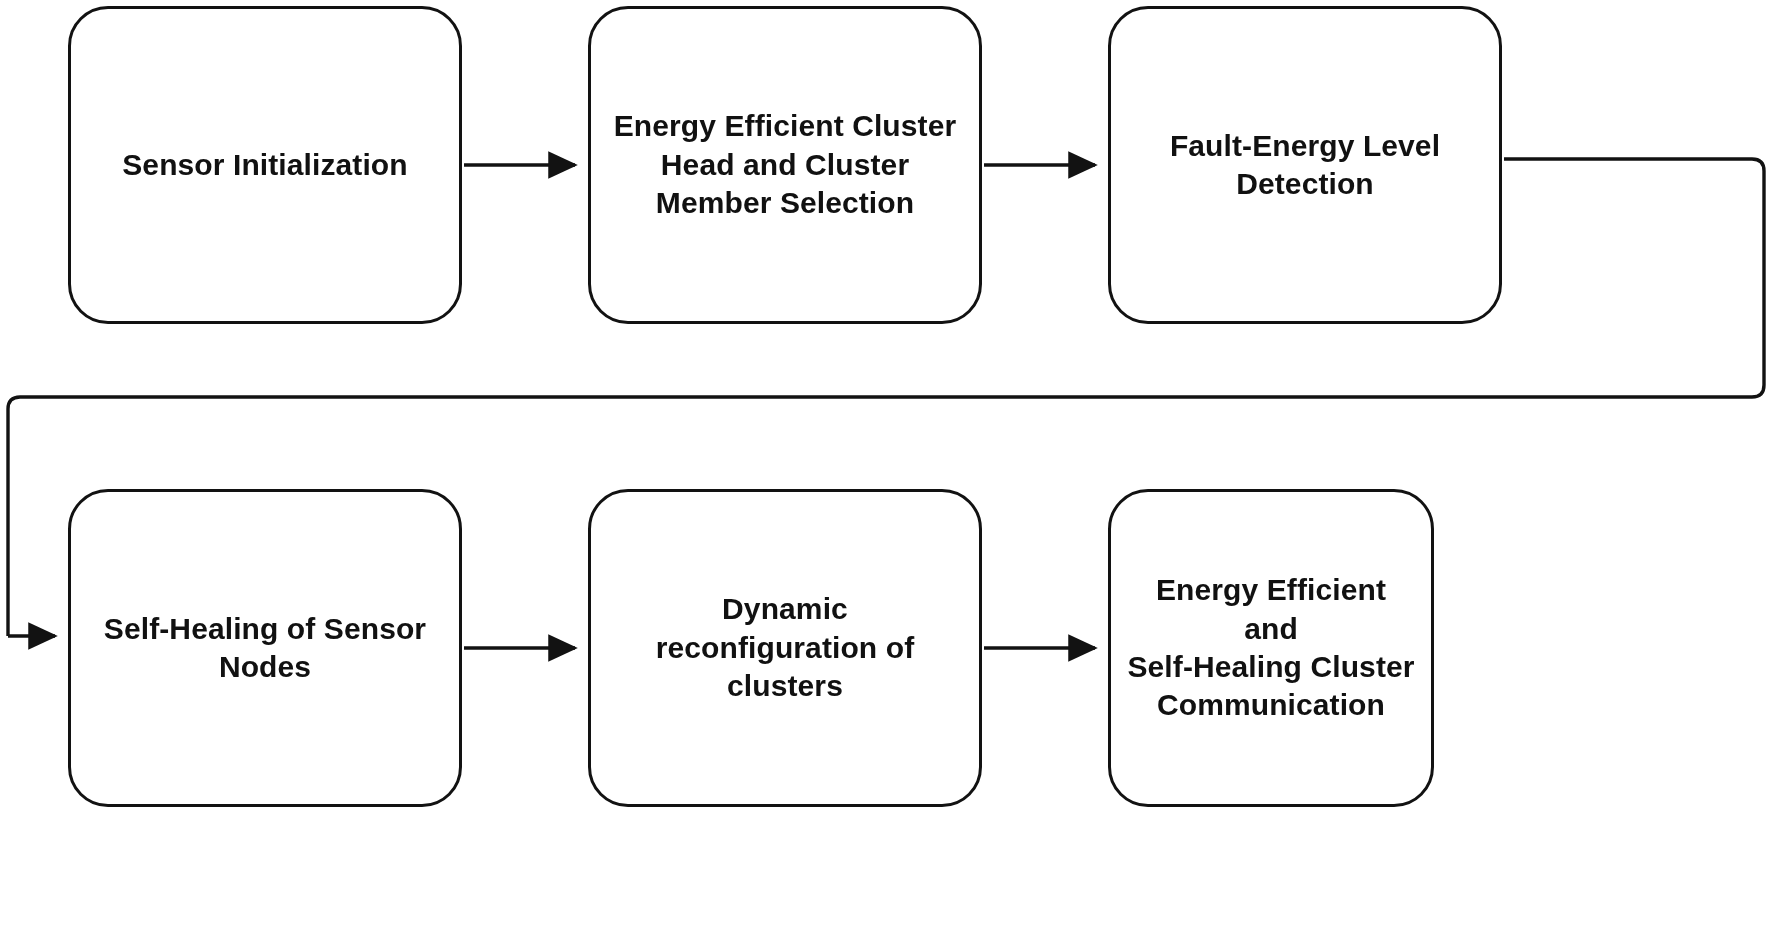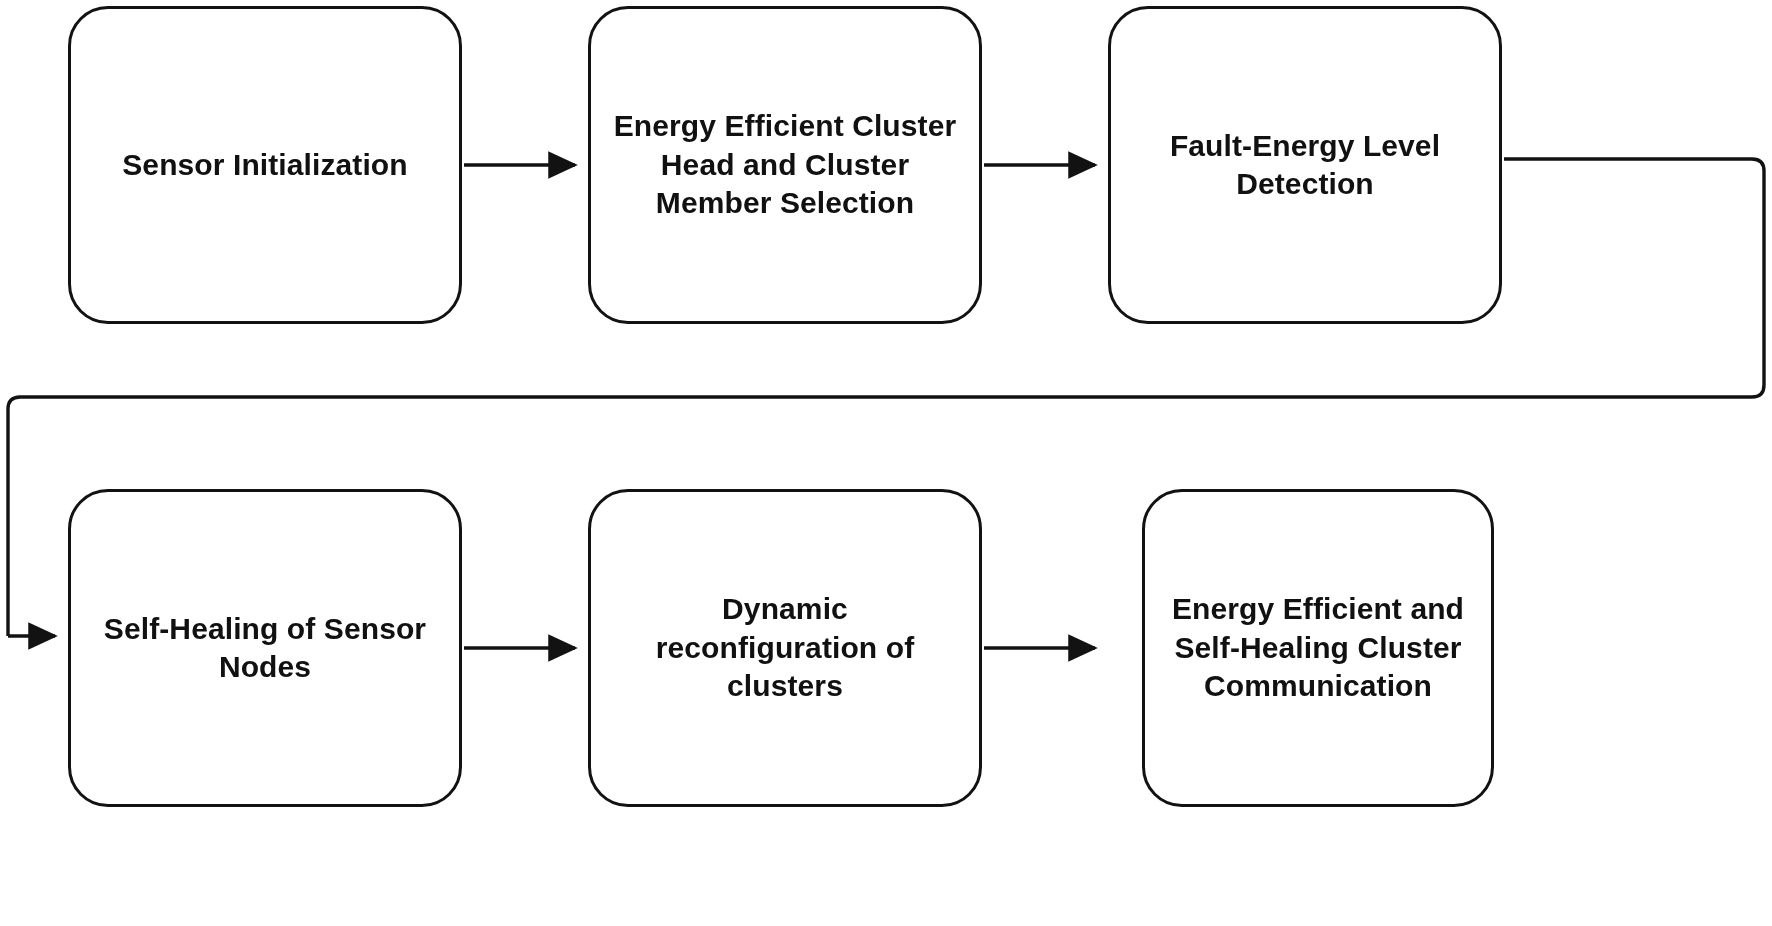--- a/index.html
+++ b/index.html
@@ -48,21 +48,21 @@
     text-align: center;
     white-space: pre-line;
     padding: 0 16px;
     letter-spacing: 0.1px;
   }
   .n1 { left: 68px;   top: 6px;   width: 394px; height: 318px; }
   .n2 { left: 588px;  top: 6px;   width: 394px; height: 318px; }
   .n3 { left: 1108px; top: 6px;   width: 394px; height: 318px; }
   .n4 { left: 68px;   top: 489px; width: 394px; height: 318px; }
   .n5 { left: 588px;  top: 489px; width: 394px; height: 318px; }
-  .n6 { left: 1142px; top: 489px; width: 352px; height: 318px; }
+  .n6 { left: 1108px; top: 489px; width: 326px; height: 318px; }
 </style>
 </head>
 <body>
 
 <div id="canvas">
 
   <svg id="edges" viewBox="0 0 1772 926" preserveAspectRatio="none">
     <defs>
       <marker id="arrow" viewBox="0 0 12 12" refX="10.5" refY="6" markerWidth="9" markerHeight="9" orient="auto-start-reverse">
         <path d="M 0 0.6 L 11.6 6 L 0 11.4 z" fill="#121212"></path>

